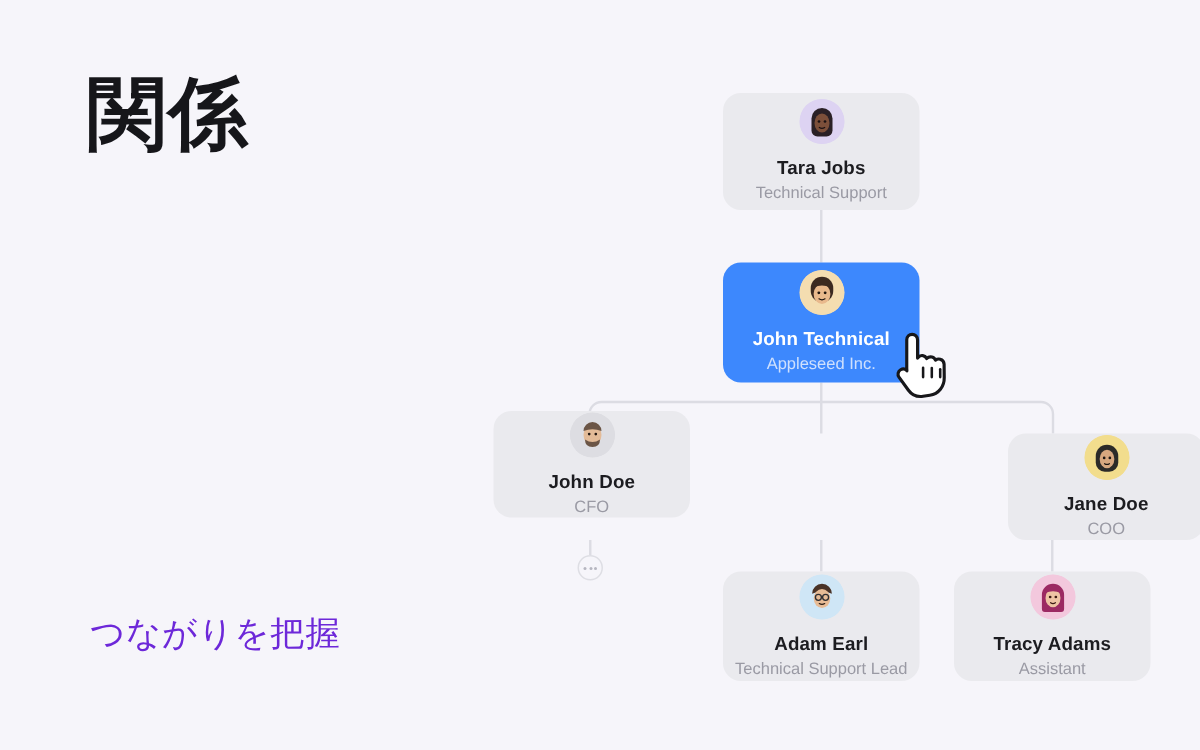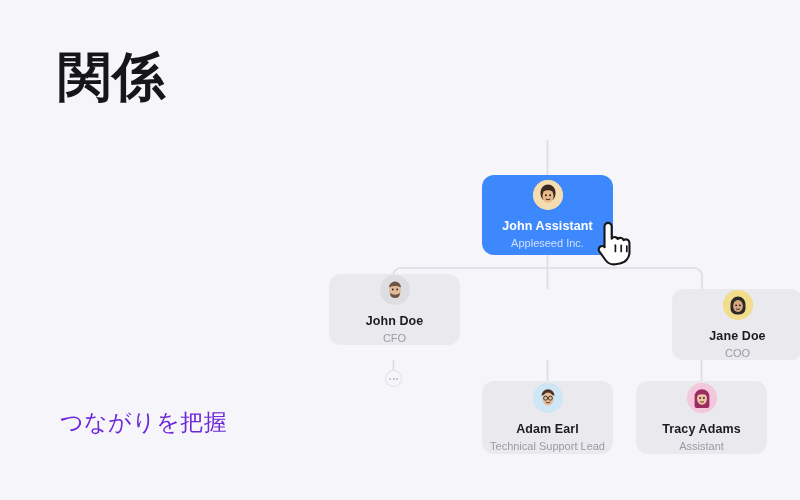--- a/index.html
+++ b/index.html
@@ -104,34 +104,48 @@
     <path d="M547.5 268 H401 a8 8 0 0 0 -8 8 V289" stroke="#dcdce3" stroke-width="1.6"></path>
     <path d="M547.5 268 H694 a8 8 0 0 1 8 8 V289" stroke="#dcdce3" stroke-width="1.6"></path>
 
     <path d="M393.5 360 V370" stroke="#dcdce3" stroke-width="1.6"></path>
 
     <path d="M547.5 360 V381" stroke="#dcdce3" stroke-width="1.6"></path>
 
     <path d="M701.5 360 V381" stroke="#dcdce3" stroke-width="1.6"></path>
   </svg>
 
+  <div class="card" style="left:482px; top:62px; width:131px; height:78px;">
+    <span class="avatar" style="background:#ddd3f2;">
+      <svg width="30" height="30" viewBox="0 0 30 30">
+        <circle cx="15" cy="15" r="15" fill="#ddd3f2"></circle>
+        <path d="M8 13a7 7 0 0 1 14 0v8a4 4 0 0 1-4 4h-6a4 4 0 0 1-4-4z" fill="#2a2026"></path>
+        <ellipse cx="15" cy="16" rx="5" ry="6.4" fill="#7c4f3a"></ellipse>
+        <circle cx="13" cy="15" r="0.9" fill="#1b1113"></circle>
+        <circle cx="17" cy="15" r="0.9" fill="#1b1113"></circle>
+        <path d="M13.2 19q1.8 1.1 3.6 0" stroke="#1b1113" stroke-width="0.8" fill="none" stroke-linecap="round"></path>
+      </svg>
+    </span>
+    <span class="name">Tara Jobs</span>
+    <span class="role">Technical Support</span>
+  </div>
 
   <div class="card selected" style="left:482px; top:175px; width:131px; height:80px;">
     <span class="avatar" style="background:#f4ddb0;">
       <svg width="30" height="30" viewBox="0 0 30 30">
         <circle cx="15" cy="15" r="15" fill="#f4ddb0"></circle>
         <path d="M7.5 12a7.5 7.5 0 0 1 15 0v2a7.5 7.5 0 0 1-15 0z" fill="#3c2a20"></path>
         <ellipse cx="15" cy="16" rx="5.6" ry="6.6" fill="#e9b98c"></ellipse>
         <path d="M9.4 11.6a5.6 5.6 0 0 1 11.2 0q-5.6-2.6-11.2 0z" fill="#3c2a20"></path>
         <circle cx="12.9" cy="15.2" r="0.95" fill="#20150f"></circle>
         <circle cx="17.1" cy="15.2" r="0.95" fill="#20150f"></circle>
         <path d="M13 19.2q2 1.3 4 0" stroke="#20150f" stroke-width="0.85" fill="none" stroke-linecap="round"></path>
       </svg>
     </span>
-    <span class="name">John Assistant</span>
+    <span class="name">John Technical</span>
     <span class="role">Appleseed Inc.</span>
   </div>
 
   <div class="card" style="left:329px; top:274px; width:131px; height:71px;">
     <span class="avatar" style="background:#dddde2;">
       <svg width="30" height="30" viewBox="0 0 30 30">
         <circle cx="15" cy="15" r="15" fill="#dddde2"></circle>
         <ellipse cx="15" cy="15" rx="6" ry="7" fill="#e3bb98"></ellipse>
         <path d="M9 12.4a6 6 0 0 1 12 0q-6-2.6-12 0z" fill="#6b5546"></path>
         <path d="M10 18q5 3.4 10 0 0 5-5 5t-5-5z" fill="#6b5546"></path>

